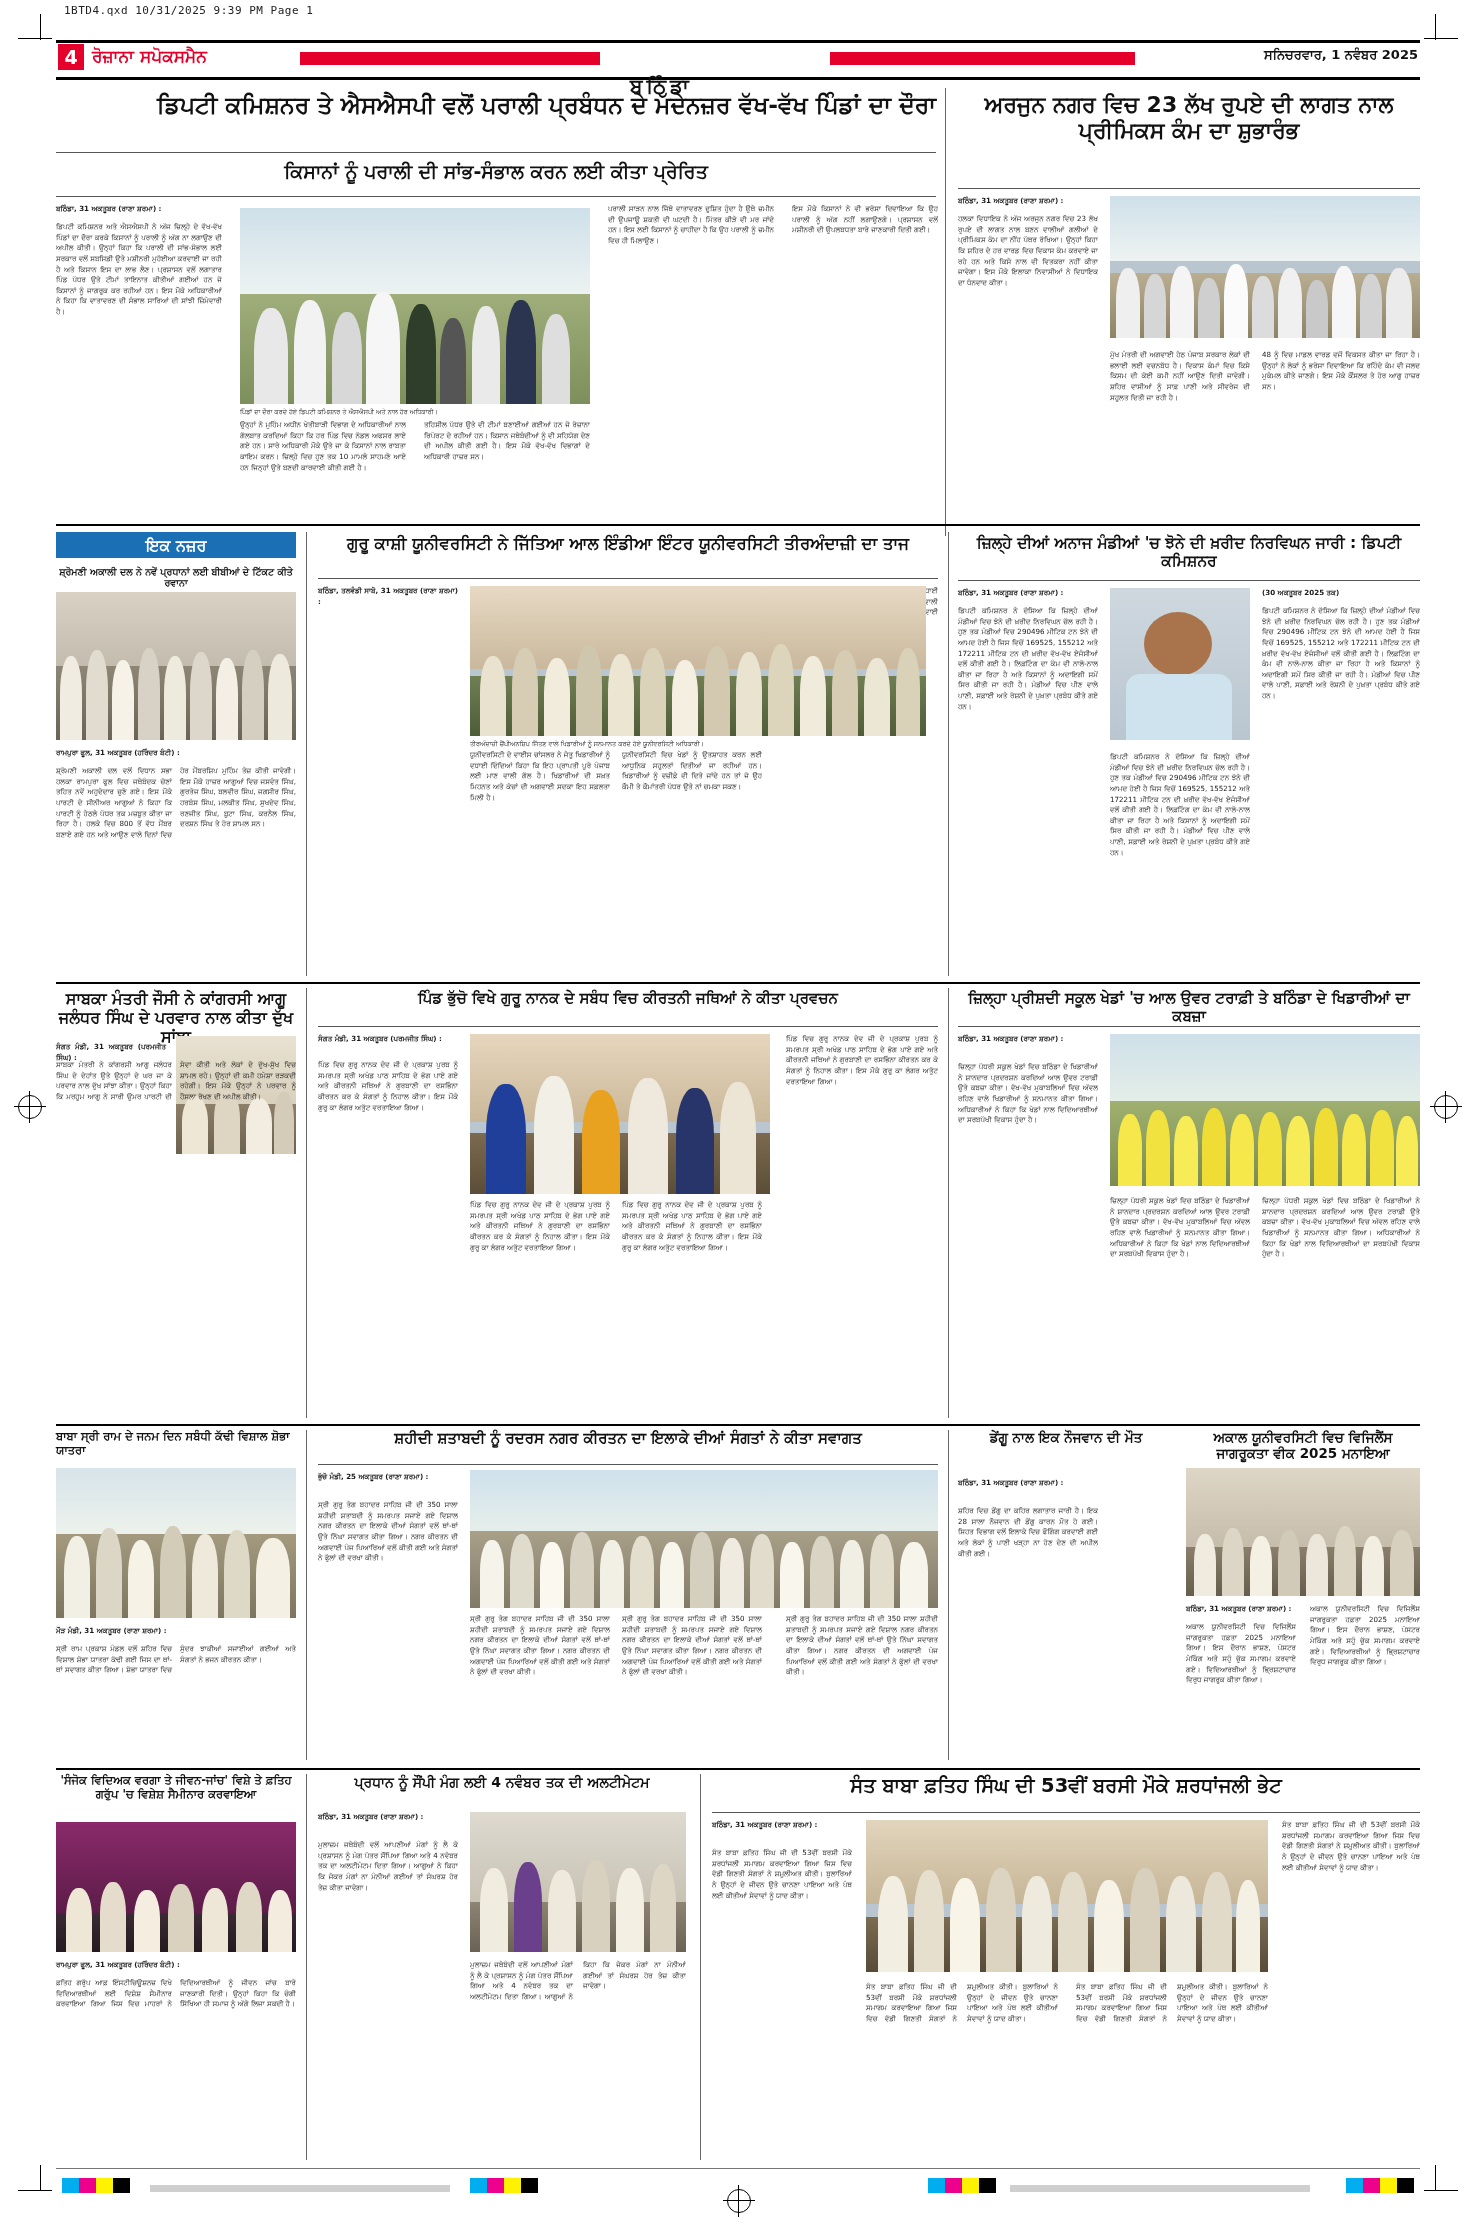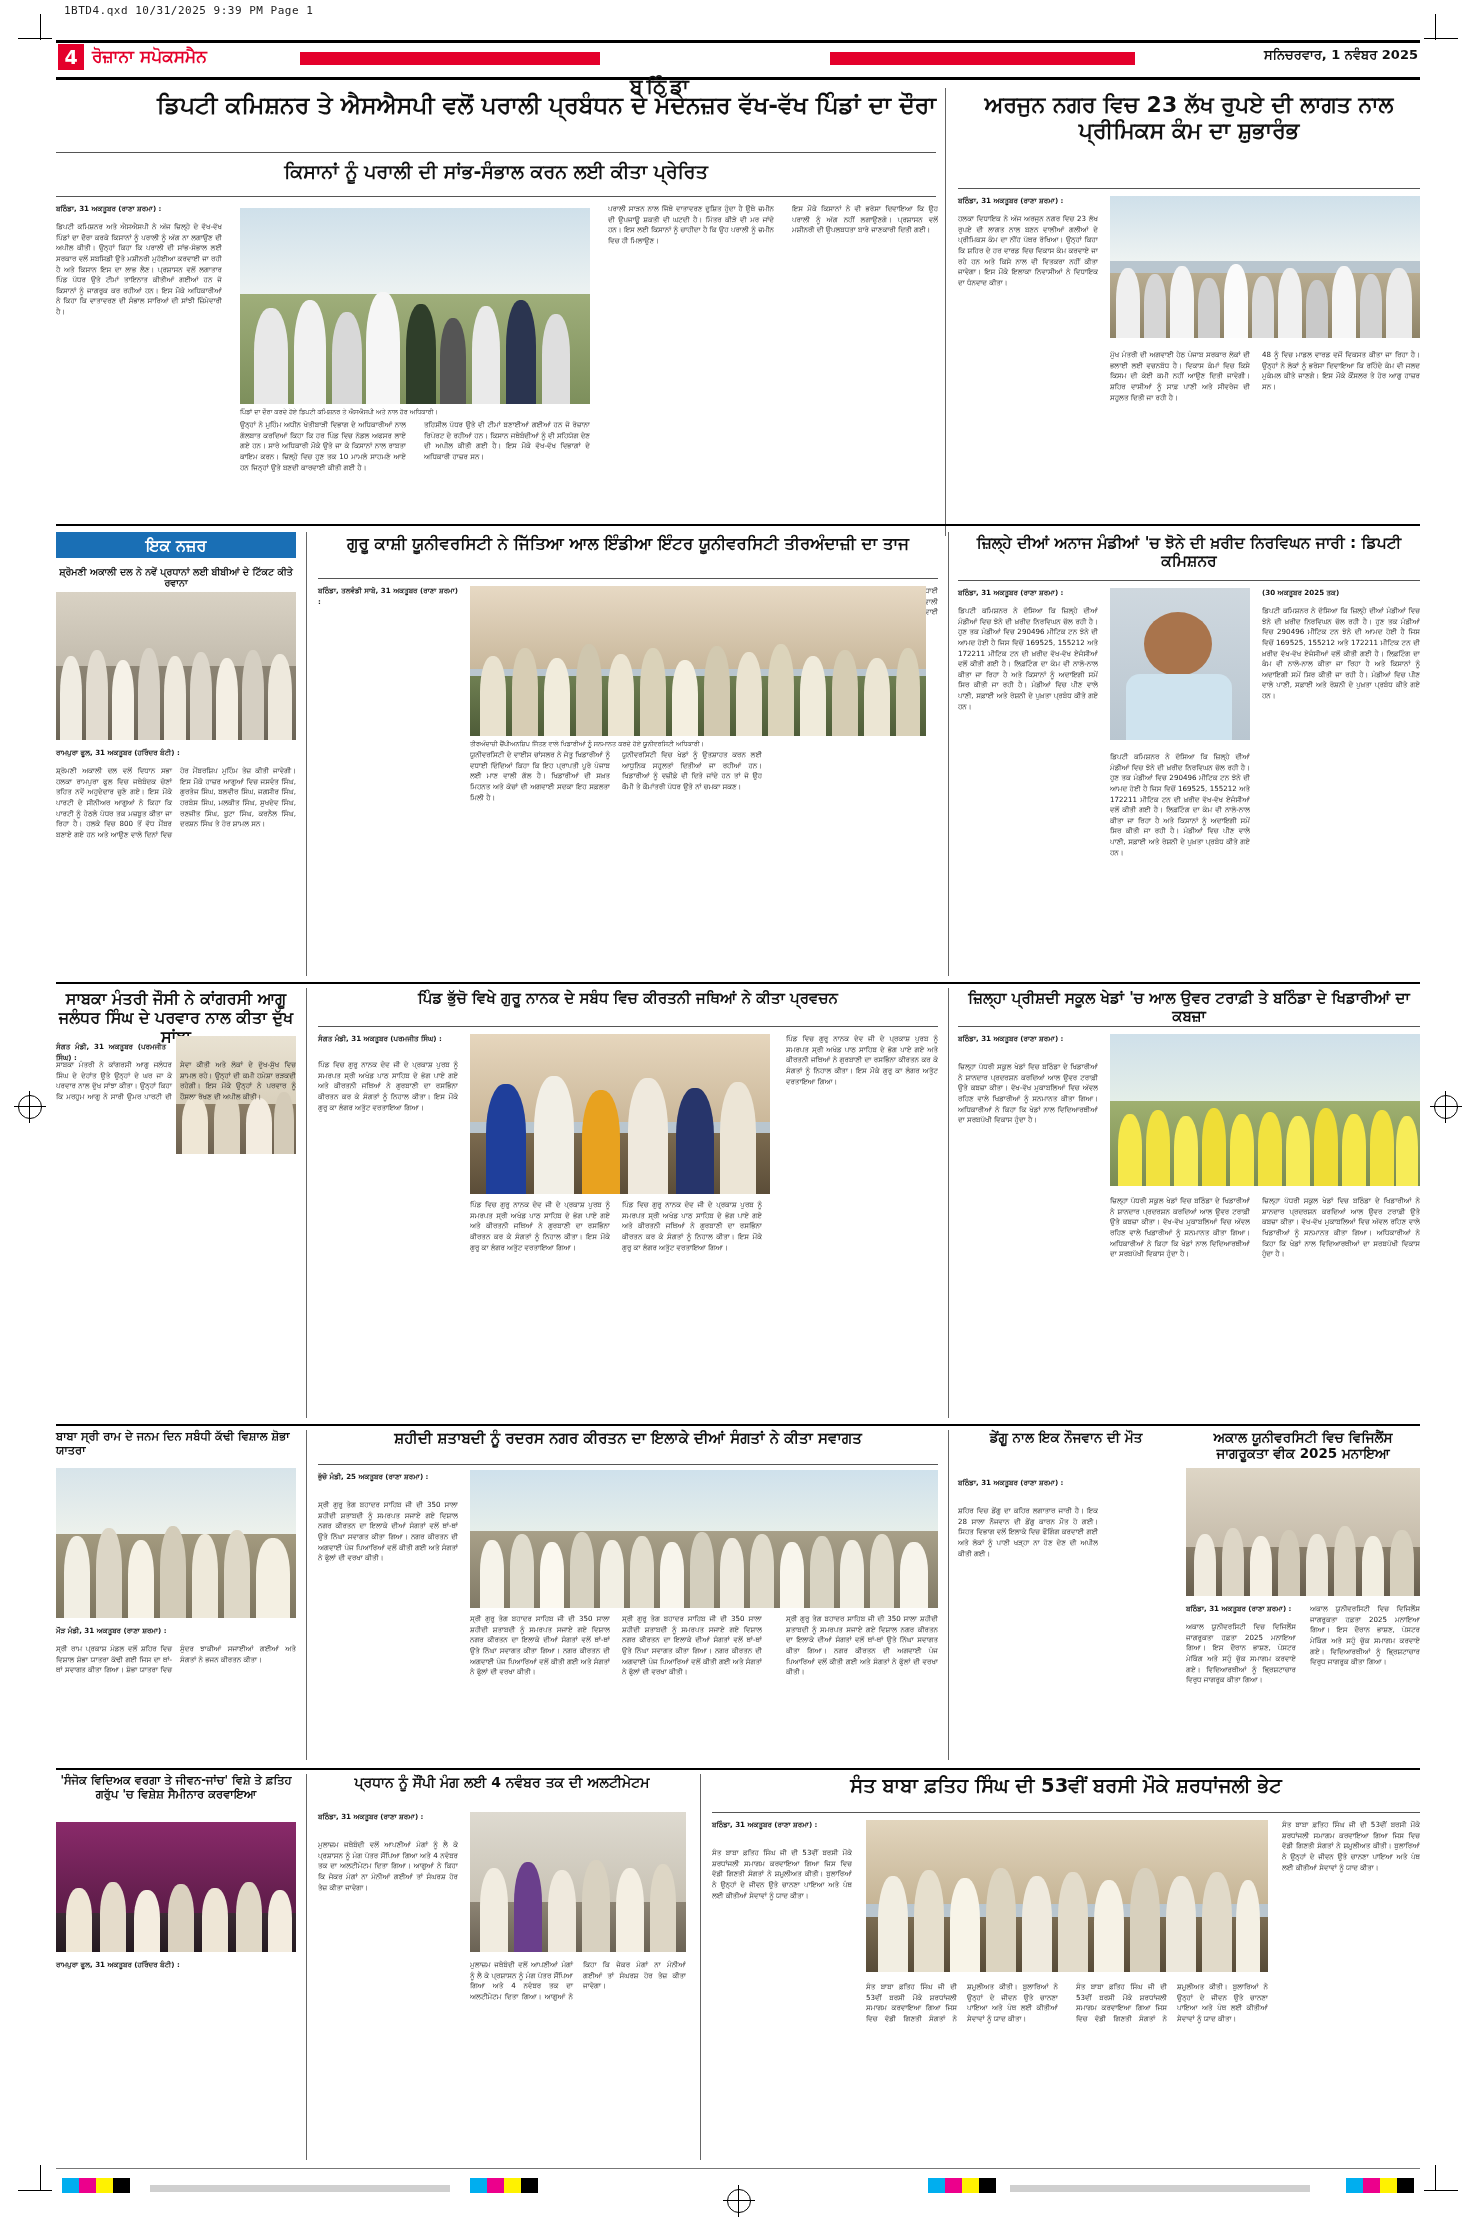--- a/index.html
+++ b/index.html
@@ -348,20 +348,21 @@
       <i style="left:10px;width:26px;height:64px;background:#efe7d6;"></i>
       <i style="left:44px;width:26px;height:70px;background:#e5dccb;"></i>
       <i style="left:78px;width:26px;height:62px;background:#f4ede0;"></i>
       <i style="left:112px;width:26px;height:68px;background:#dad1bf;"></i>
       <i style="left:146px;width:26px;height:64px;background:#eee6d6;"></i>
       <i style="left:180px;width:26px;height:70px;background:#e0d8c6;"></i>
       <i style="left:212px;width:24px;height:62px;background:#f3ecdf;"></i>
     </div>
   </div>
   <div class="col" style="left:56px;top:1960px;width:240px;font-weight:bold;">ਰਾਮਪੁਰਾ ਫੂਲ, 31 ਅਕਤੂਬਰ (ਹਰਿੰਦਰ ਬੰਟੀ) :</div>
+  <div class="col" style="left:56px;top:1978px;width:240px;height:180px;overflow:hidden;column-count:2;column-gap:8px;">ਫ਼ਤਿਹ ਗਰੁੱਪ ਆਫ਼ ਇੰਸਟੀਚਿਊਸ਼ਨਜ਼ ਵਿਖੇ ਵਿਦਿਆਰਥੀਆਂ ਲਈ ਵਿਸ਼ੇਸ਼ ਸੈਮੀਨਾਰ ਕਰਵਾਇਆ ਗਿਆ ਜਿਸ ਵਿਚ ਮਾਹਰਾਂ ਨੇ ਵਿਦਿਆਰਥੀਆਂ ਨੂੰ ਜੀਵਨ ਜਾਂਚ ਬਾਰੇ ਜਾਣਕਾਰੀ ਦਿਤੀ। ਉਨ੍ਹਾਂ ਕਿਹਾ ਕਿ ਚੰਗੀ ਸਿੱਖਿਆ ਹੀ ਸਮਾਜ ਨੂੰ ਅੱਗੇ ਲਿਜਾ ਸਕਦੀ ਹੈ।</div>
 
   <div class="rule" style="left:306px;top:1774px;width:1px;height:386px;background:#666;"></div>
   <div class="hl" style="left:318px;top:1774px;width:368px;font-size:14px;text-align:center;">ਪ੍ਰਧਾਨ ਨੂੰ ਸੌਂਪੀ ਮੰਗ ਲਈ 4 ਨਵੰਬਰ ਤਕ ਦੀ ਅਲਟੀਮੇਟਮ</div>
   <div class="col" style="left:318px;top:1812px;width:140px;font-weight:bold;">ਬਠਿੰਡਾ, 31 ਅਕਤੂਬਰ (ਰਾਣਾ ਸ਼ਰਮਾ) :</div>
   <div class="col" style="left:318px;top:1840px;width:140px;height:318px;overflow:hidden;">ਮੁਲਾਜ਼ਮ ਜਥੇਬੰਦੀ ਵਲੋਂ ਆਪਣੀਆਂ ਮੰਗਾਂ ਨੂੰ ਲੈ ਕੇ ਪ੍ਰਸ਼ਾਸਨ ਨੂੰ ਮੰਗ ਪੱਤਰ ਸੌਂਪਿਆ ਗਿਆ ਅਤੇ 4 ਨਵੰਬਰ ਤਕ ਦਾ ਅਲਟੀਮੇਟਮ ਦਿਤਾ ਗਿਆ। ਆਗੂਆਂ ਨੇ ਕਿਹਾ ਕਿ ਜੇਕਰ ਮੰਗਾਂ ਨਾ ਮੰਨੀਆਂ ਗਈਆਂ ਤਾਂ ਸੰਘਰਸ਼ ਹੋਰ ਤੇਜ਼ ਕੀਤਾ ਜਾਵੇਗਾ।</div>
   <div class="ph indoor" style="left:470px;top:1812px;width:216px;height:140px;">
     <div class="sky" style="background:linear-gradient(#dedad0,#c8c2b4);height:64%;"></div>
     <div class="ground" style="background:linear-gradient(#8d8474,#6a6254);height:36%;"></div>
     <div class="crowd">
       <i style="left:10px;width:28px;height:84px;background:#f1ece0;"></i>

